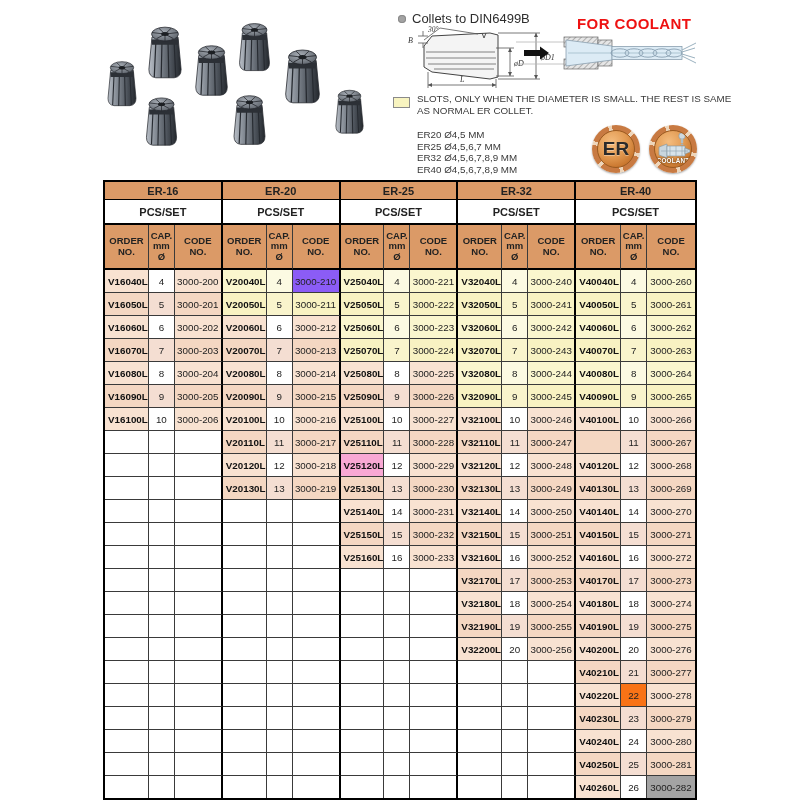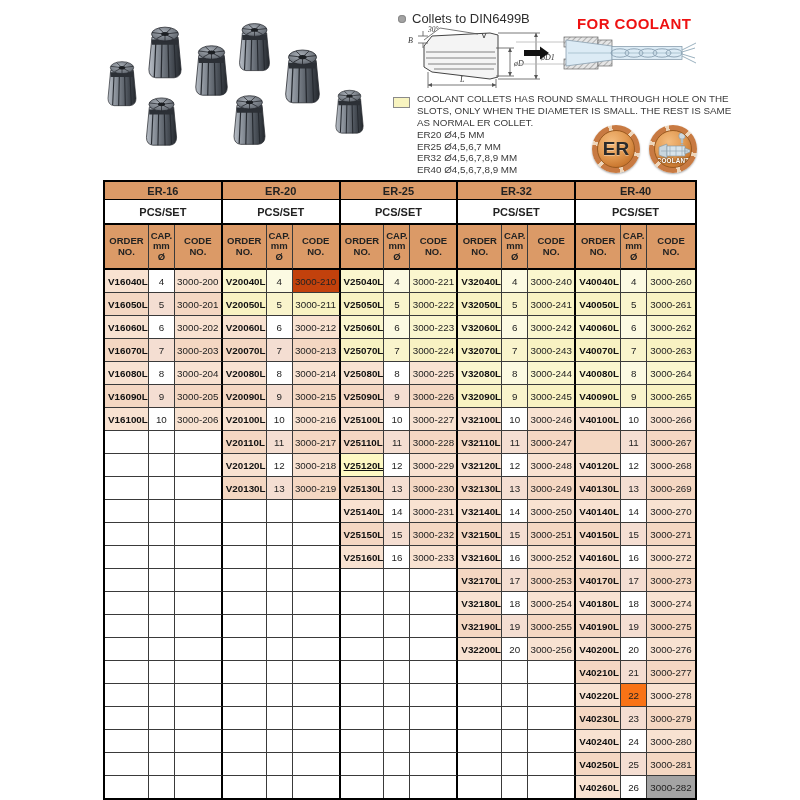--- a/index.html
+++ b/index.html
@@ -161,21 +161,20 @@
   <ellipse cx="104" cy="19" rx="9" ry="4.2" fill="none" stroke="#7d96a8" stroke-width="0.8"></ellipse>
   <ellipse cx="118" cy="19" rx="9" ry="4.2" fill="none" stroke="#7d96a8" stroke-width="0.8"></ellipse>
   <ellipse cx="132" cy="19" rx="9" ry="4.2" fill="none" stroke="#7d96a8" stroke-width="0.8"></ellipse>
   <ellipse cx="146" cy="19" rx="9" ry="4.2" fill="none" stroke="#7d96a8" stroke-width="0.8"></ellipse>
   <ellipse cx="158" cy="19" rx="8" ry="4" fill="none" stroke="#7d96a8" stroke-width="0.8"></ellipse>
   <path d="M166,16 L180,9 M166,18 L179,14 M166,22 L180,29 M166,20 L179,24" stroke="#8fa8b8" stroke-width="0.9" fill="none"></path>
 </svg>
 
 <div class="note-swatch" style="background: rgb(248, 244, 192);"></div>
 <div class="note">
-    <div>COOLANT COLLETS HAS ROUND SMALL THROUGH HOLE ON THE</div>
     <div>SLOTS, ONLY WHEN THE DIAMETER IS SMALL. THE REST IS SAME</div>
     <div>AS NORMAL ER COLLET.</div>
   </div>
 <div class="sizes">
     <div>ER20  Ø4,5 MM</div>
     <div>ER25  Ø4,5,6,7 MM</div>
     <div>ER32  Ø4,5,6,7,8,9 MM</div>
     <div>ER40  Ø4,5,6,7,8,9 MM</div>
   </div>
 
@@ -248,21 +247,21 @@
       <div class="cell hdr colhdr" style="background: rgb(219, 154, 103);">CAP.
 mm
 Ø</div>
       <div class="cell hdr colhdr lastcol" style="background: rgb(219, 154, 103);">CODE
 NO.</div>
       <div class="cell c-order" style="background: rgb(248, 226, 209);">V16040L</div>
       <div class="cell c-cap" style="background: rgb(255, 255, 255);">4</div>
       <div class="cell c-code gend" style="background: rgb(248, 226, 209);">3000-200</div>
       <div class="cell c-order" style="background: rgb(250, 246, 206);">V20040L</div>
       <div class="cell c-cap" style="background: rgb(252, 250, 226);">4</div>
-      <div class="cell c-code gend" style="background: #c2410c;">3000-210</div>
+      <div class="cell c-code gend" style="background: #8b5cf6;">3000-210</div>
       <div class="cell c-order" style="background: rgb(250, 246, 206);">V25040L</div>
       <div class="cell c-cap" style="background: rgb(252, 250, 226);">4</div>
       <div class="cell c-code gend" style="background: rgb(250, 246, 206);">3000-221</div>
       <div class="cell c-order" style="background: rgb(250, 246, 206);">V32040L</div>
       <div class="cell c-cap" style="background: rgb(252, 250, 226);">4</div>
       <div class="cell c-code gend" style="background: rgb(250, 246, 206);">3000-240</div>
       <div class="cell c-order" style="background: rgb(250, 246, 206);">V40040L</div>
       <div class="cell c-cap" style="background: rgb(252, 250, 226);">4</div>
       <div class="cell c-code lastcol" style="background: rgb(250, 246, 206);">3000-260</div>
       <div class="cell c-order" style="background: rgb(244, 215, 194);">V16050L</div>
@@ -369,21 +368,21 @@
       <div class="cell c-code gend" style="background: rgb(244, 215, 194);">3000-247</div>
       <div class="cell c-order" style="background: rgb(244, 215, 194); padding-left: 44px;">V40110L</div>
       <div class="cell c-cap" style="background: rgb(244, 222, 210);">11</div>
       <div class="cell c-code lastcol" style="background: rgb(244, 215, 194);">3000-267</div>
       <div class="cell c-order"></div>
       <div class="cell c-cap"></div>
       <div class="cell c-code gend"></div>
       <div class="cell c-order" style="background: rgb(248, 226, 209);">V20120L</div>
       <div class="cell c-cap" style="background: rgb(255, 255, 255);">12</div>
       <div class="cell c-code gend" style="background: rgb(248, 226, 209);">3000-218</div>
-      <div class="cell c-order" style="background: #fef9c3; text-decoration: underline;">V25120L</div>
+      <div class="cell c-order" style="background: #f9a8d4;">V25120L</div>
       <div class="cell c-cap" style="background: rgb(255, 255, 255);">12</div>
       <div class="cell c-code gend" style="background: rgb(248, 226, 209);">3000-229</div>
       <div class="cell c-order" style="background: rgb(248, 226, 209);">V32120L</div>
       <div class="cell c-cap" style="background: rgb(255, 255, 255);">12</div>
       <div class="cell c-code gend" style="background: rgb(248, 226, 209);">3000-248</div>
       <div class="cell c-order" style="background: rgb(248, 226, 209);">V40120L</div>
       <div class="cell c-cap" style="background: rgb(255, 255, 255);">12</div>
       <div class="cell c-code lastcol" style="background: rgb(248, 226, 209);">3000-268</div>
       <div class="cell c-order"></div>
       <div class="cell c-cap"></div>

